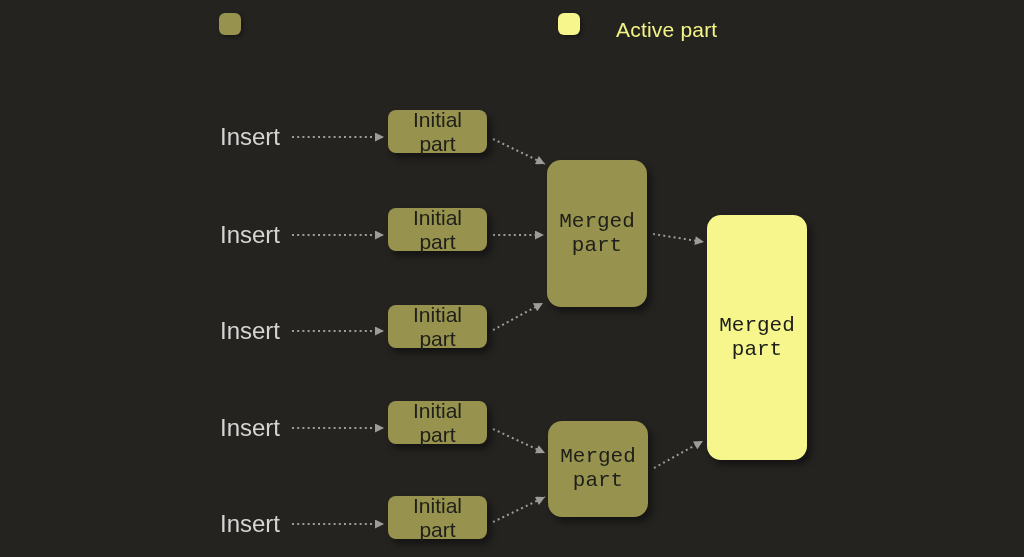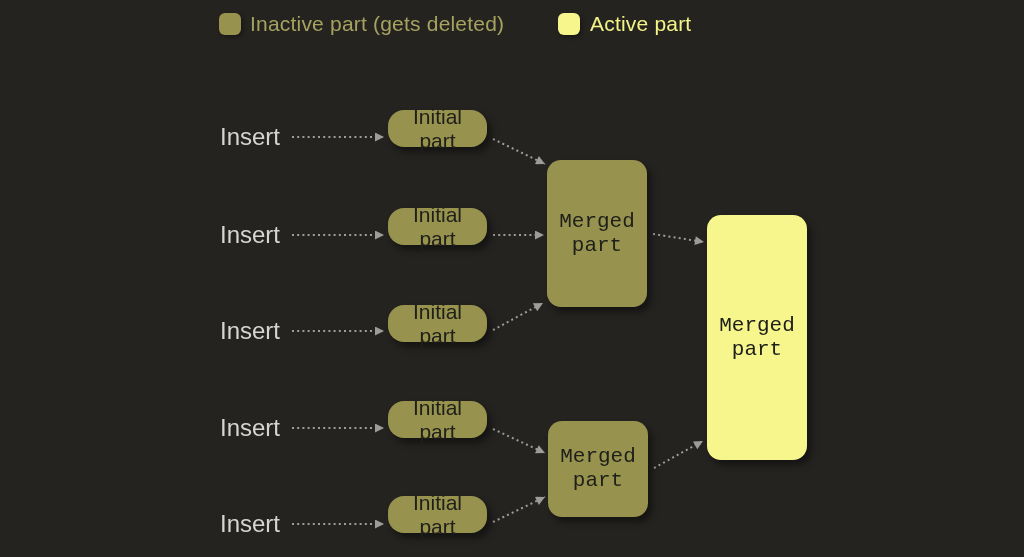--- a/index.html
+++ b/index.html
@@ -33,39 +33,39 @@
     position:absolute;width:22px;height:22px;border-radius:6px;top:13px;
     box-shadow:2px 2px 4px rgba(0,0,0,.35);
   }
   .legend-swatch.inactive{left:219px;background:var(--inactive);}
   .legend-swatch.active{left:558px;background:var(--active);}
   .legend-label{
     position:absolute;top:24px;transform:translateY(-50%);
     font-size:21px;letter-spacing:.2px;white-space:nowrap;
   }
   .legend-label.inactive{left:250px;color:var(--inactive-text);}
-  .legend-label.active{left:590px;color:var(--active-text);}
+  .legend-label.active{left:616px;color:var(--active-text);margin-top:6px;}
 
   
   .insert{
     position:absolute;left:220px;transform:translateY(-50%);
     color:var(--insert-text);font-size:24px;white-space:nowrap;
   }
   .insert.r1{top:137px;} .insert.r2{top:235px;} .insert.r3{top:331px;}
   .insert.r4{top:428px;} .insert.r5{top:524px;}
 
   
   .node{
     position:absolute;display:flex;align-items:center;justify-content:center;
     background:var(--inactive);color:var(--node-text);
     font-size:21px;line-height:1.14;text-align:center;
     box-shadow:4px 5px 7px rgba(0,0,0,.45);
   }
   .node .lbl{display:block;}
-  .node--initial{left:388px;width:99px;height:37px;border-radius:16px;}
+  .node--initial{left:388px;width:99px;height:43px;border-radius:8px;}
   .node--initial .lbl{max-width:70px;}
   .node--initial.n1{top:110px;} .node--initial.n2{top:208px;} .node--initial.n3{top:305px;}
   .node--initial.n4{top:401px;} .node--initial.n5{top:496px;}
   .node--merged .lbl{max-width:80px;font-family:Liberation Mono, monospace;}
   .node--merged.m1{left:547px;top:160px;width:100px;height:147px;border-radius:14px;}
   .node--merged.m2{left:548px;top:421px;width:100px;height:96px;border-radius:14px;}
   .node--active{left:707px;top:215px;width:100px;height:245px;border-radius:14px;background:var(--active);}
 </style>
 </head>
 <body>
@@ -86,21 +86,20 @@
     <line x1="493" y1="139" x2="545" y2="164" marker-end="url(#ah)"></line>
     <line x1="493" y1="235" x2="544" y2="235" marker-end="url(#ah)"></line>
     <line x1="493" y1="330" x2="543" y2="303" marker-end="url(#ah)"></line>
     <line x1="653" y1="234" x2="704" y2="242" marker-end="url(#ah)"></line>
     <line x1="493" y1="429" x2="545" y2="453" marker-end="url(#ah)"></line>
     <line x1="493" y1="522" x2="545" y2="497" marker-end="url(#ah)"></line>
     <line x1="654" y1="468" x2="703" y2="441" marker-end="url(#ah)"></line>
   </svg>
 
   <div class="legend-swatch inactive"></div>
-  <div class="legend-label inactive">Inactive part (gets deleted)</div>
   <div class="legend-swatch active"></div>
   <div class="legend-label active">Active part</div>
 
   <div class="insert r1">Insert</div>
   <div class="insert r2">Insert</div>
   <div class="insert r3">Insert</div>
   <div class="insert r4">Insert</div>
   <div class="insert r5">Insert</div>
 
   <div class="node node--initial n1">

